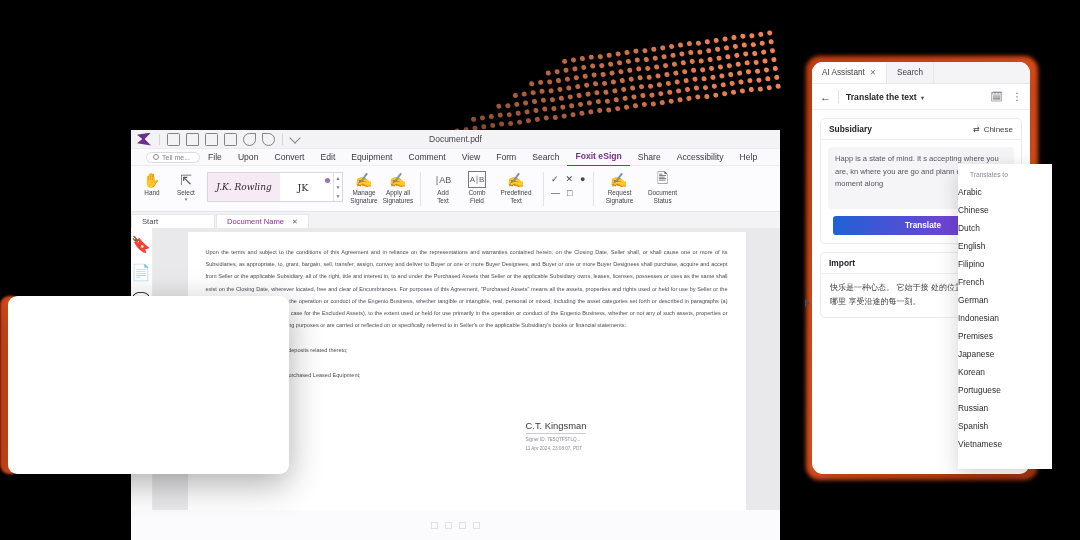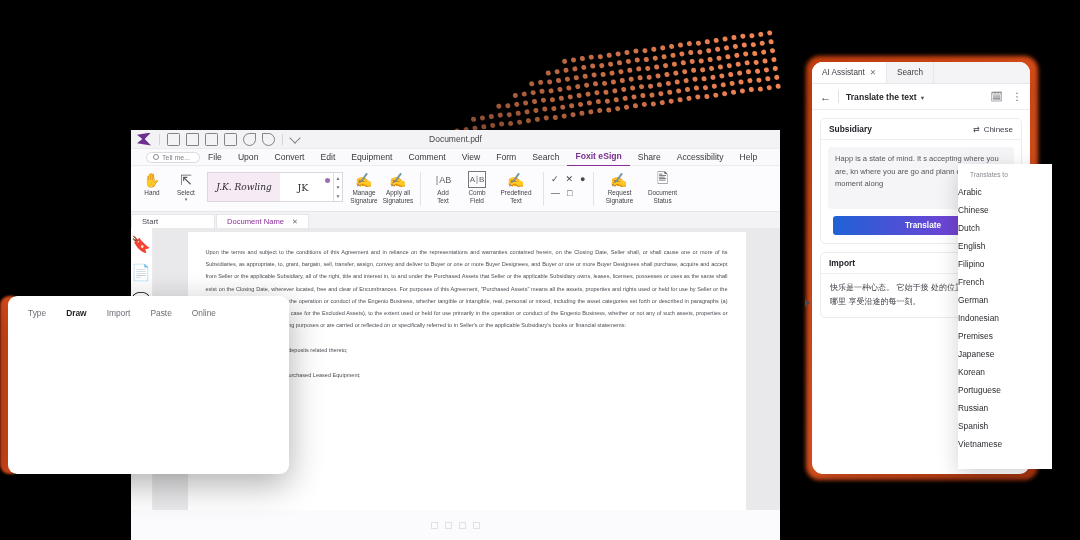--- a/index.html
+++ b/index.html
@@ -512,41 +512,39 @@
       <div class="pagepane">
         <div class="page">
           <div class="para">Upon the terms and subject to the conditions of this Agreement and in reliance on the representations and warranties contained herein, on the Closing Date, Seller shall, or shall cause one or more of its Subsidiaries, as appropriate, to, grant, bargain, sell, transfer, assign, convey and deliver to Buyer or one or more Buyer Designees, and Buyer or one or more Buyer Designees shall purchase, acquire and accept from Seller or the applicable Subsidiary, all of the right, title and interest in, to and under the Purchased Assets that Seller or the applicable Subsidiary owns, leases, licenses, possesses or uses as the same shall exist on the Closing Date, wherever located, free and clear of Encumbrances. For purposes of this Agreement, "Purchased Assets" means all the assets, properties and rights used or held for use by Seller or the applicable Subsidiary primarily in the operation or conduct of the Engenio Business, whether tangible or intangible, real, personal or mixed, including the asset categories set forth or described in paragraphs (a) through (s) below (except in each case for the Excluded Assets), to the extent used or held for use primarily in the operation or conduct of the Engenio Business, whether or not any of such assets, properties or rights have any value for accounting purposes or are carried or reflected on or specifically referred to in Seller's or the applicable Subsidiary's books or financial statements:</div>
           <div id="clauses">
               <div class="clause">(a) the Contracts;</div>
               <div class="clause">(b) the Assumed Leases and any deposits related thereto;</div>
               <div class="clause">(c) the Transferred Premises;</div>
               <div class="clause">(d) the Principal Equipment and Purchased Leased Equipment;</div>
               <div class="clause">(e) the Fixtures and Supplies;</div>
             </div>
+          <div class="signblock">
+            <div class="signname">C.T. Kingsman</div>
+            <div class="signmeta">Signer ID: 7E5QTFSTLQ...</div>
+            <div class="signmeta">11 Apr 2024, 23:08:07, PDT</div>
+          </div>
         </div>
       </div>
     </div>
   </div>
 
   <div class="statusbar">
     <div class="sb-ic"></div>
     <div class="sb-ic"></div>
     <div class="sb-ic"></div>
     <div class="sb-ic"></div>
   </div>
 
   <div id="sigglow"></div>
   <div id="sigdlg">
-    <div class="sigtabs" id="sigtabs">
-        <div class="sigtab">Type</div>
-        <div class="sigtab active">Draw</div>
-        <div class="sigtab">Import</div>
-        <div class="sigtab">Paste</div>
-        <div class="sigtab">Online</div>
-      </div>
   </div>
 
   <div id="aiglow"></div>
   <div id="aipanel">
     <div class="ai-tabs" id="aitabs">
         <div class="ai-tab active">
           <span>AI Assistant</span>
           <span class="x">✕</span>
         </div>
         <div class="ai-tab">

